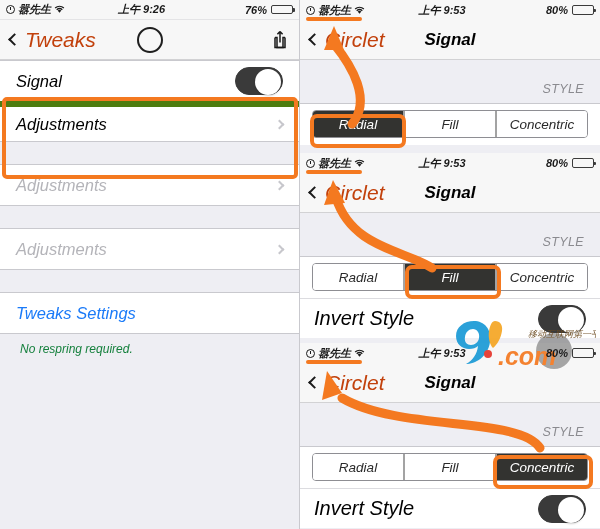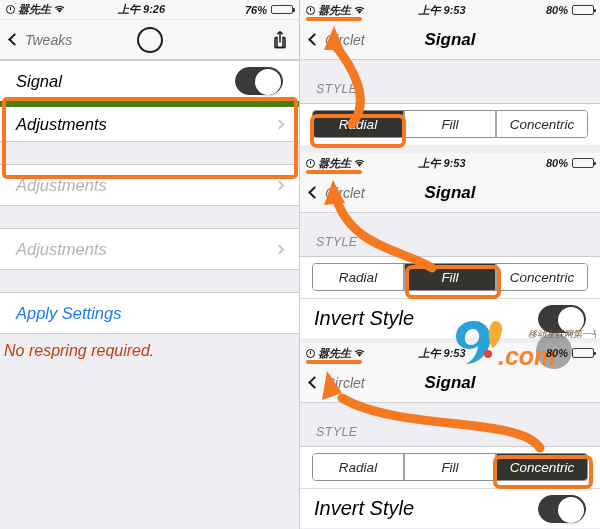--- a/index.html
+++ b/index.html
@@ -48,21 +48,21 @@
 
   .navbar {
     height: 40px; background: #f7f7f7; border-bottom: 1px solid #d2d2d4;
     display: flex; align-items: center; position: relative; padding: 0 10px;
   }
   .nav-back { display: flex; align-items: center; gap: 4px; color: #8e8e93; cursor: pointer; }
   .chev-left {
     width: 9px; height: 9px; border-left: 2.6px solid #1a1a1a; border-bottom: 2.6px solid #1a1a1a;
     transform: rotate(45deg); margin-right: 2px;
   }
-  .nav-back-label { font-size: 14px; color: #737373; font-weight: 400; text-align: center; }
+  .nav-back-label { font-size: 21px; color: #c2410c; font-weight: 400; text-align: center; }
   .nav-title {
     position: absolute; left: 0; right: 0; text-align: center;
     font-size: 17px; font-weight: bold; color: #000; pointer-events: none;
   }
   .nav-circle {
     width: 26px; height: 26px; border: 2px solid #1f1f1f; border-radius: 50%;
     position: absolute; left: 50%; transform: translateX(-50%);
   }
   .share-icon { margin-left: auto; width: 18px; height: 22px; position: relative; cursor: pointer; }
 
@@ -95,31 +95,31 @@
     border: 1px solid #dcdce0; background: #fff;
   }
   .switch.on { background: #3a3a3a; border-color: #3a3a3a; }
   .switch .knob {
     position: absolute; top: 1px; left: 1px; width: 26px; height: 26px;
     border-radius: 50%; background: #fff; box-shadow: 0 1px 2px rgba(0,0,0,.35);
   }
   .switch.on .knob { left: auto; right: 1px; box-shadow: 0 1px 2px rgba(0,0,0,.2); }
 
   .link-cell { color: #1a7af8; }
-  .footnote { font-size: 16px; color: #c2410c; padding: 8px 4px; }
+  .footnote { font-size: 12px; color: #15803d; padding: 8px 20px; }
 
   
   .right-pane { width: 300px; height: 529px; position: relative; background: #eeeef3; }
   .panel { position: absolute; left: 0; width: 300px; overflow: hidden; background: #eeeef3; }
   .panel-1 { top: 0; height: 153px; }
   .panel-2 { top: 153px; height: 190px; }
   .panel-3 { top: 343px; height: 186px; }
   .panel .statusbar { border-bottom: none; }
 
-  .style-header { font-size: 12.5px; color: #8a8a8f; letter-spacing: .4px; padding: 22px 16px 7px 16px; }
+  .style-header { font-size: 12.5px; color: #8a8a8f; letter-spacing: .4px; padding: 22px 16px 7px 16px; text-align: right; }
   .seg-wrap { background: #fff; padding: 6px 12px 7px 12px; border-top: 1px solid #c9c9ce; }
   .segmented {
     display: flex; height: 28px; border: 1px solid #8e8e93; border-radius: 4px;
     overflow: hidden; background: #fff;
   }
   .seg {
     flex: 1; display: flex; align-items: center; justify-content: center;
     font-size: 13.5px; color: #2a2a2a; cursor: pointer; background: #fff;
   }
   .seg + .seg { border-left: 2px solid #a3a3a3; }
@@ -214,21 +214,21 @@
         <span>Adjustments</span>
         <span class="cell-spacer"></span>
         <span class="chev-right"></span>
       </div>
     </div>
 
     <div class="gap"></div>
 
     <div class="group">
       <div class="cell link-cell">
-        <span>Apply Settings</span>
+        <span>Tweaks Settings</span>
       </div>
     </div>
     <div class="footnote">No respring required.</div>
 
     <div class="hl" style="left:2px; top:97px; width:296px; height:82px;"></div>
   </div>
 
   <div class="right-pane">
 
     <div class="panel panel-1">

